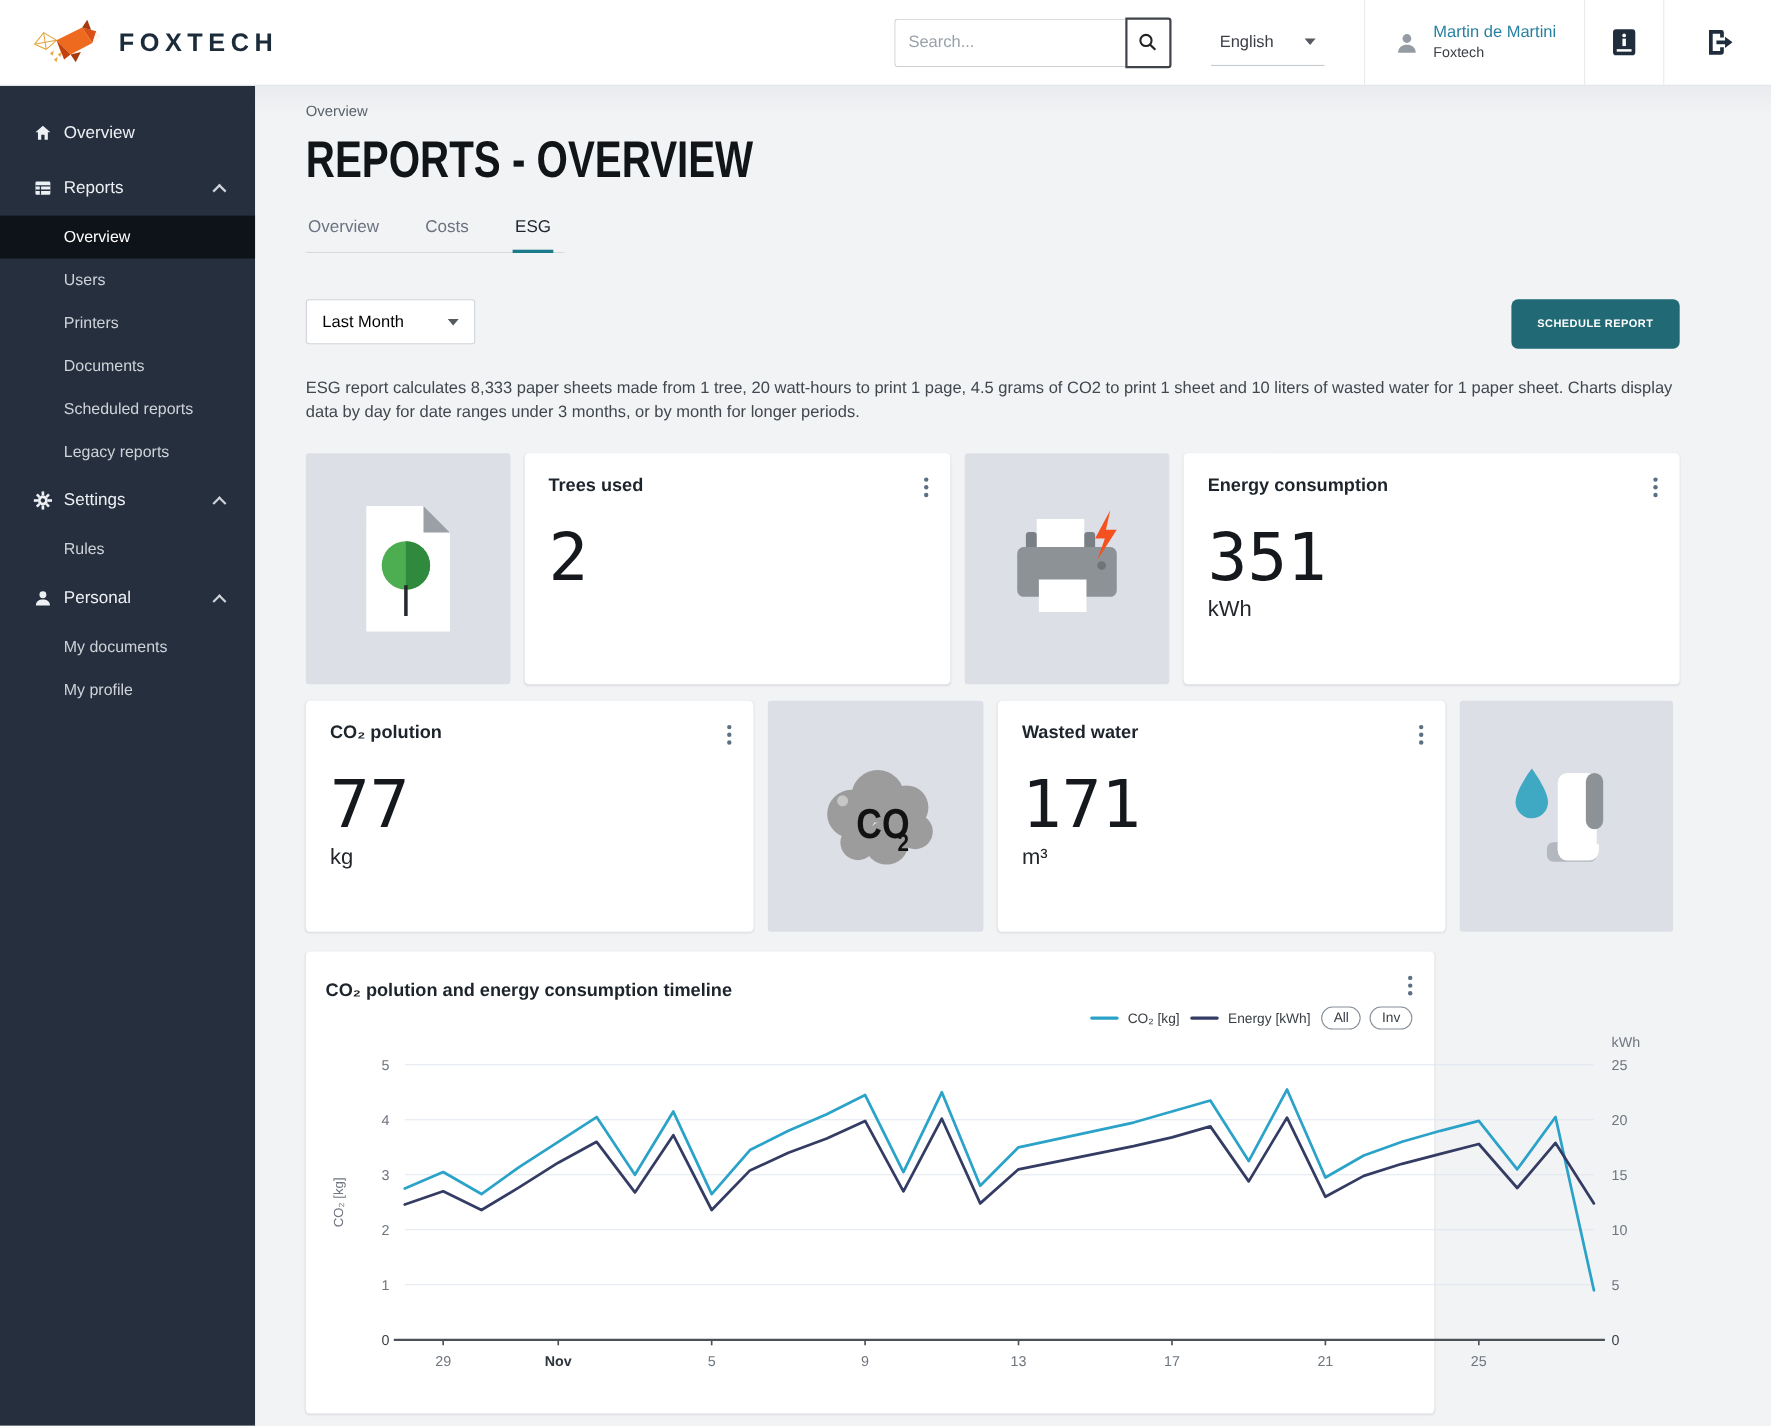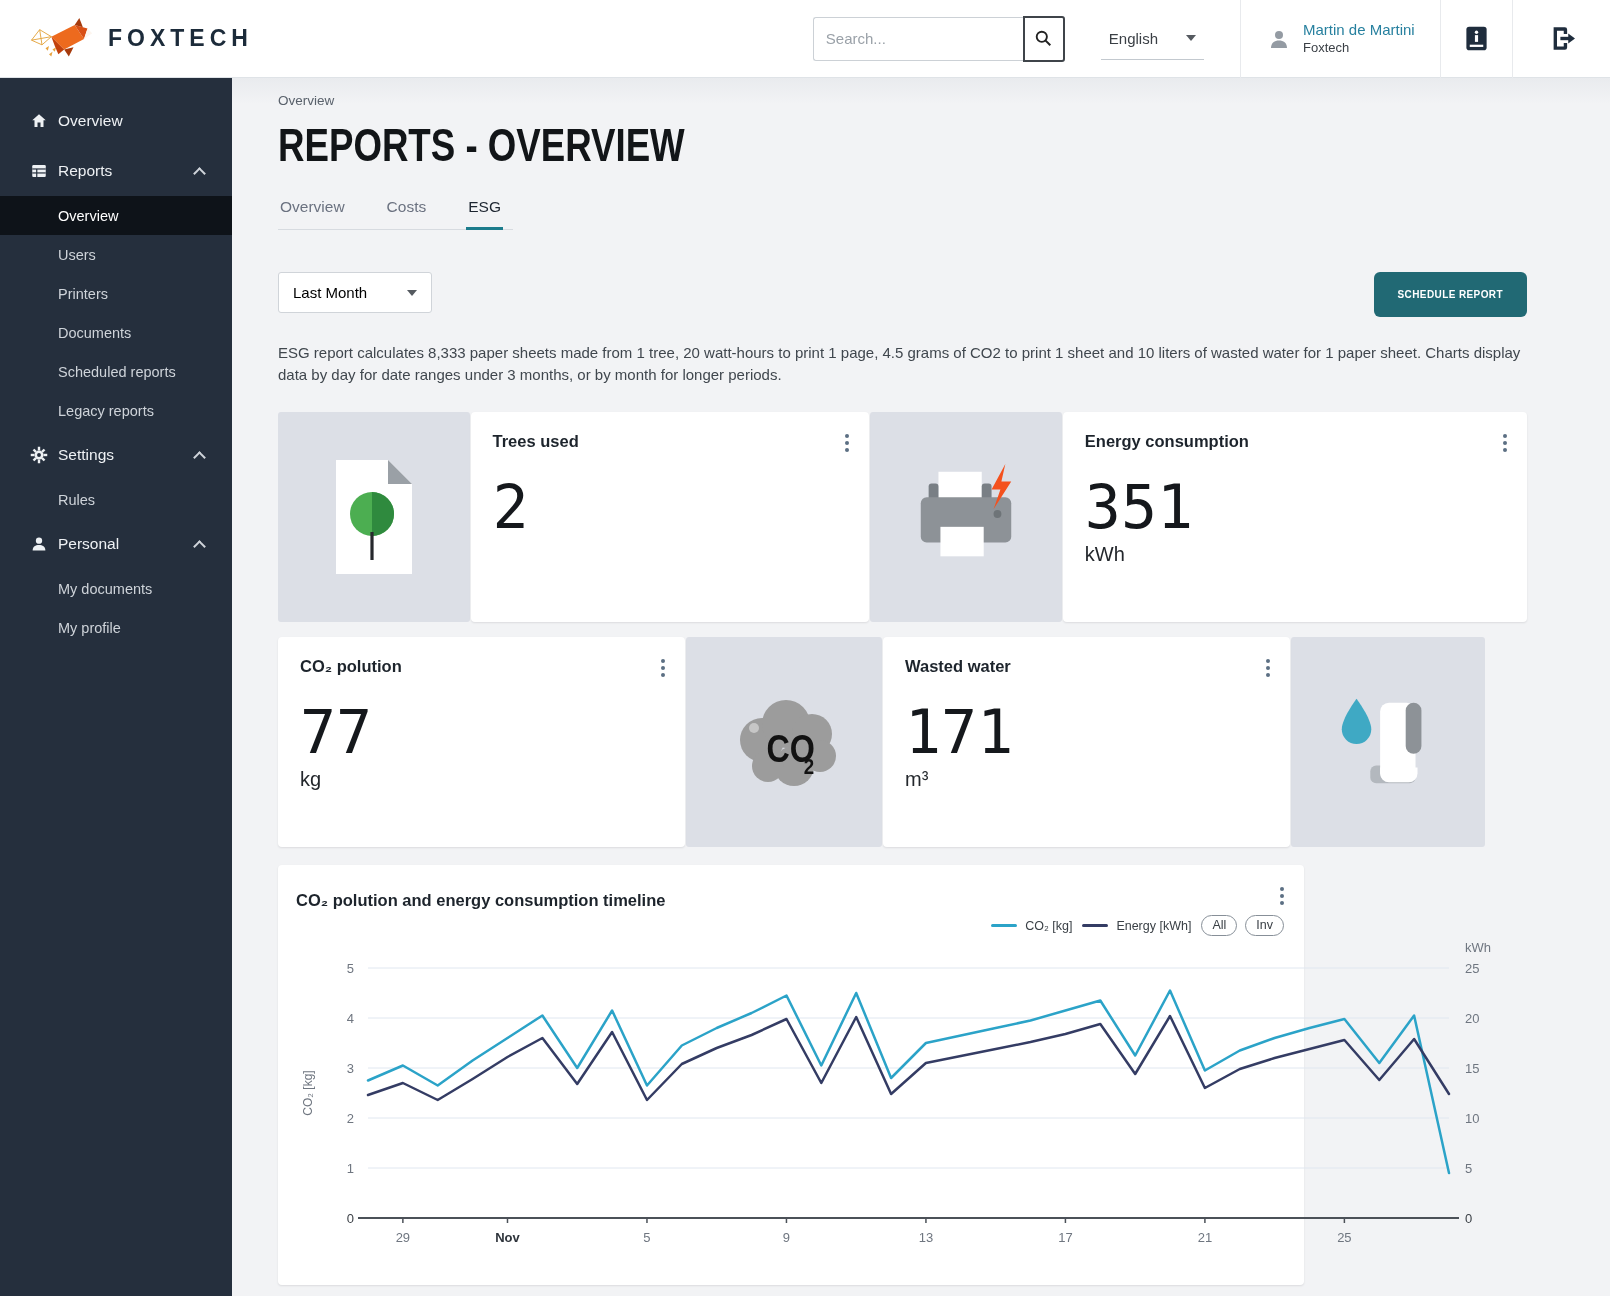--- a/index.html
+++ b/index.html
@@ -62,21 +62,21 @@
   .select-box { width:154px; height:41px; background:#fff; border:1px solid #d0d4d9; border-radius:3px;
     display:flex; align-items:center; justify-content:space-between; padding:0 14px; cursor:pointer; }
   .select-label { font-size:15px; color:#000000; }
   .schedule-btn { margin-left:auto; height:45px; background:#216974; color:#fff; border:none;
     border-radius:6px; padding:0 24px; font-size:10px; font-weight:700; letter-spacing:.4px;
     cursor:pointer; font-family:"Liberation Sans",sans-serif; }
   .description { width:1249px; margin-top:25px; font-size:15px; color:#40474e; line-height:1.45; }
 
   
   .cards { width:1249px; margin-top:26px; display:flex; flex-direction:column; gap:15px; }
-  .card-row { display:flex; gap:1px; height:210px; }
+  .card-row { display:flex; gap:13px; height:210px; }
   .tile { background:#dcdfe6; border-radius:3px; display:flex; align-items:center; justify-content:center; }
   .card { background:#fff; border-radius:4px; box-shadow:0 1px 2px rgba(20,24,31,.10);
     padding:20px 22px; position:relative; }
   .card-title { font-size:16.5px; font-weight:700; color:#1d242c; }
   .kebab { position:absolute; top:18px; right:16px; display:flex; flex-direction:column; gap:3px;
     padding:4px; cursor:pointer; }
   .kebab i { width:4px; height:4px; border-radius:50%; background:#5c6f83; }
   .metric-value { font-family:"DejaVu Sans Mono", monospace; font-size:60px; color:#15181c;
     margin-top:26px; line-height:1; }
   .metric-unit { font-size:20px; color:#23272c; margin-top:6px; }

